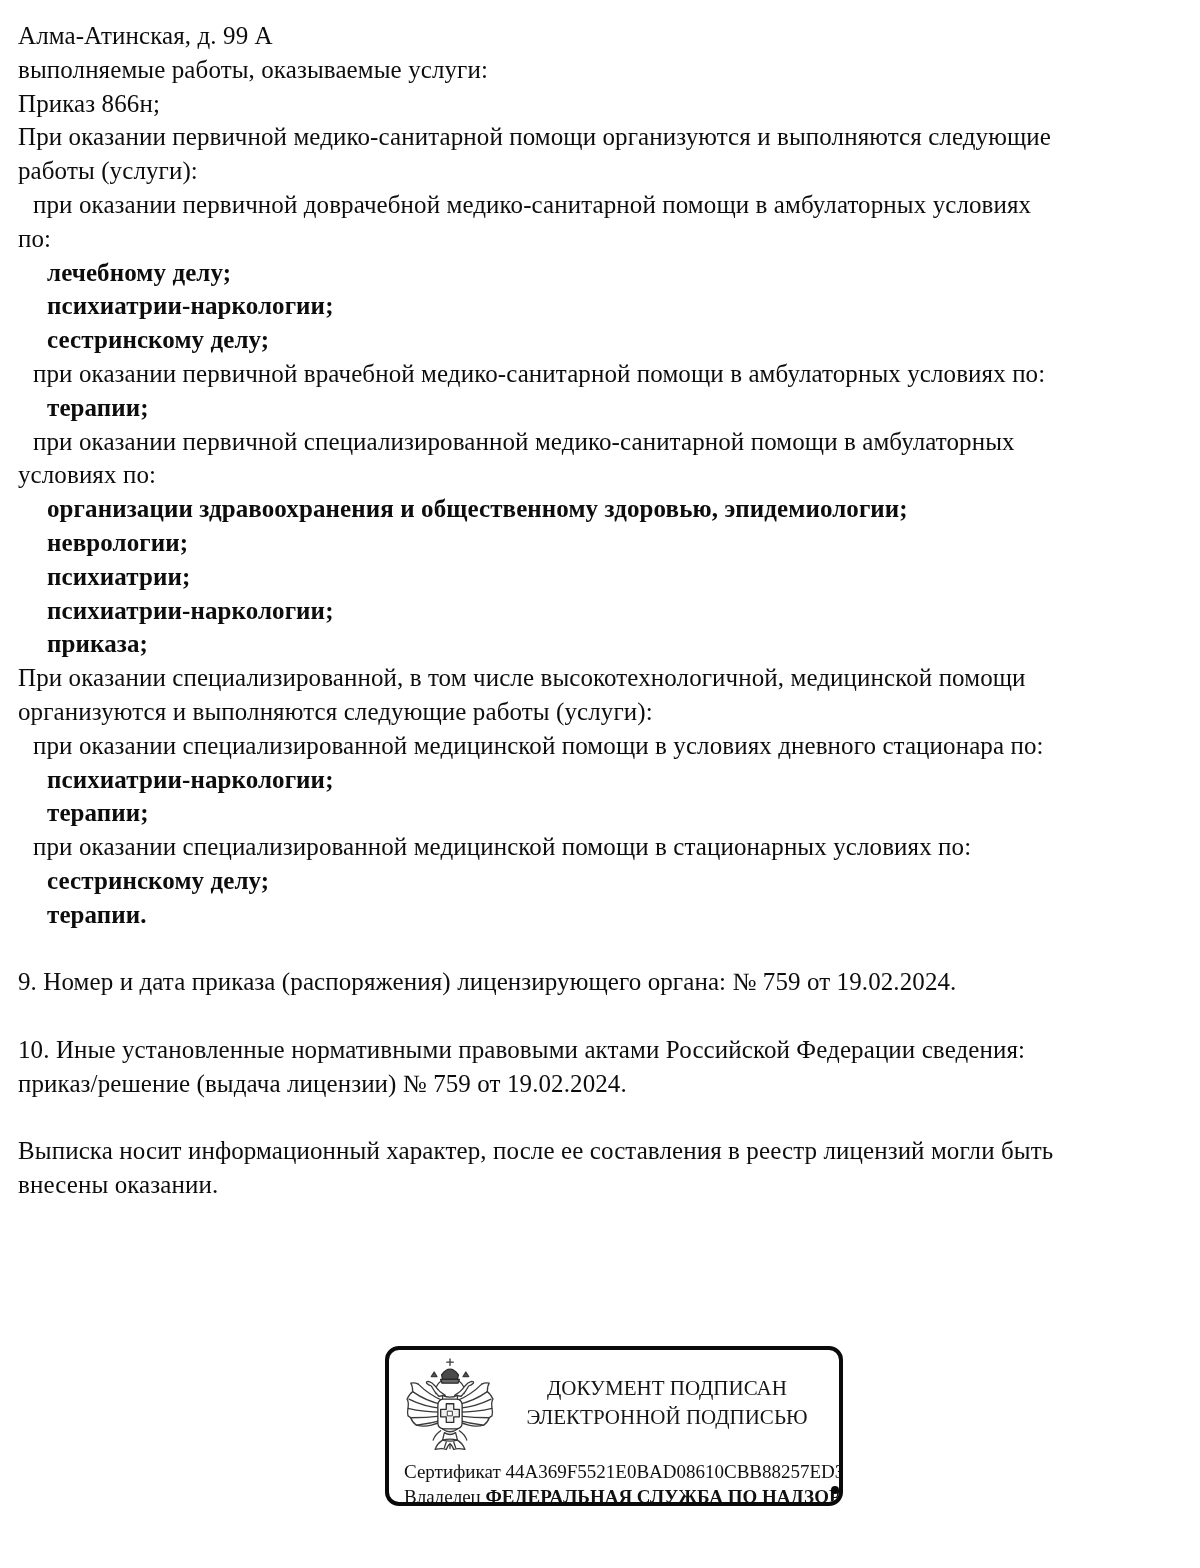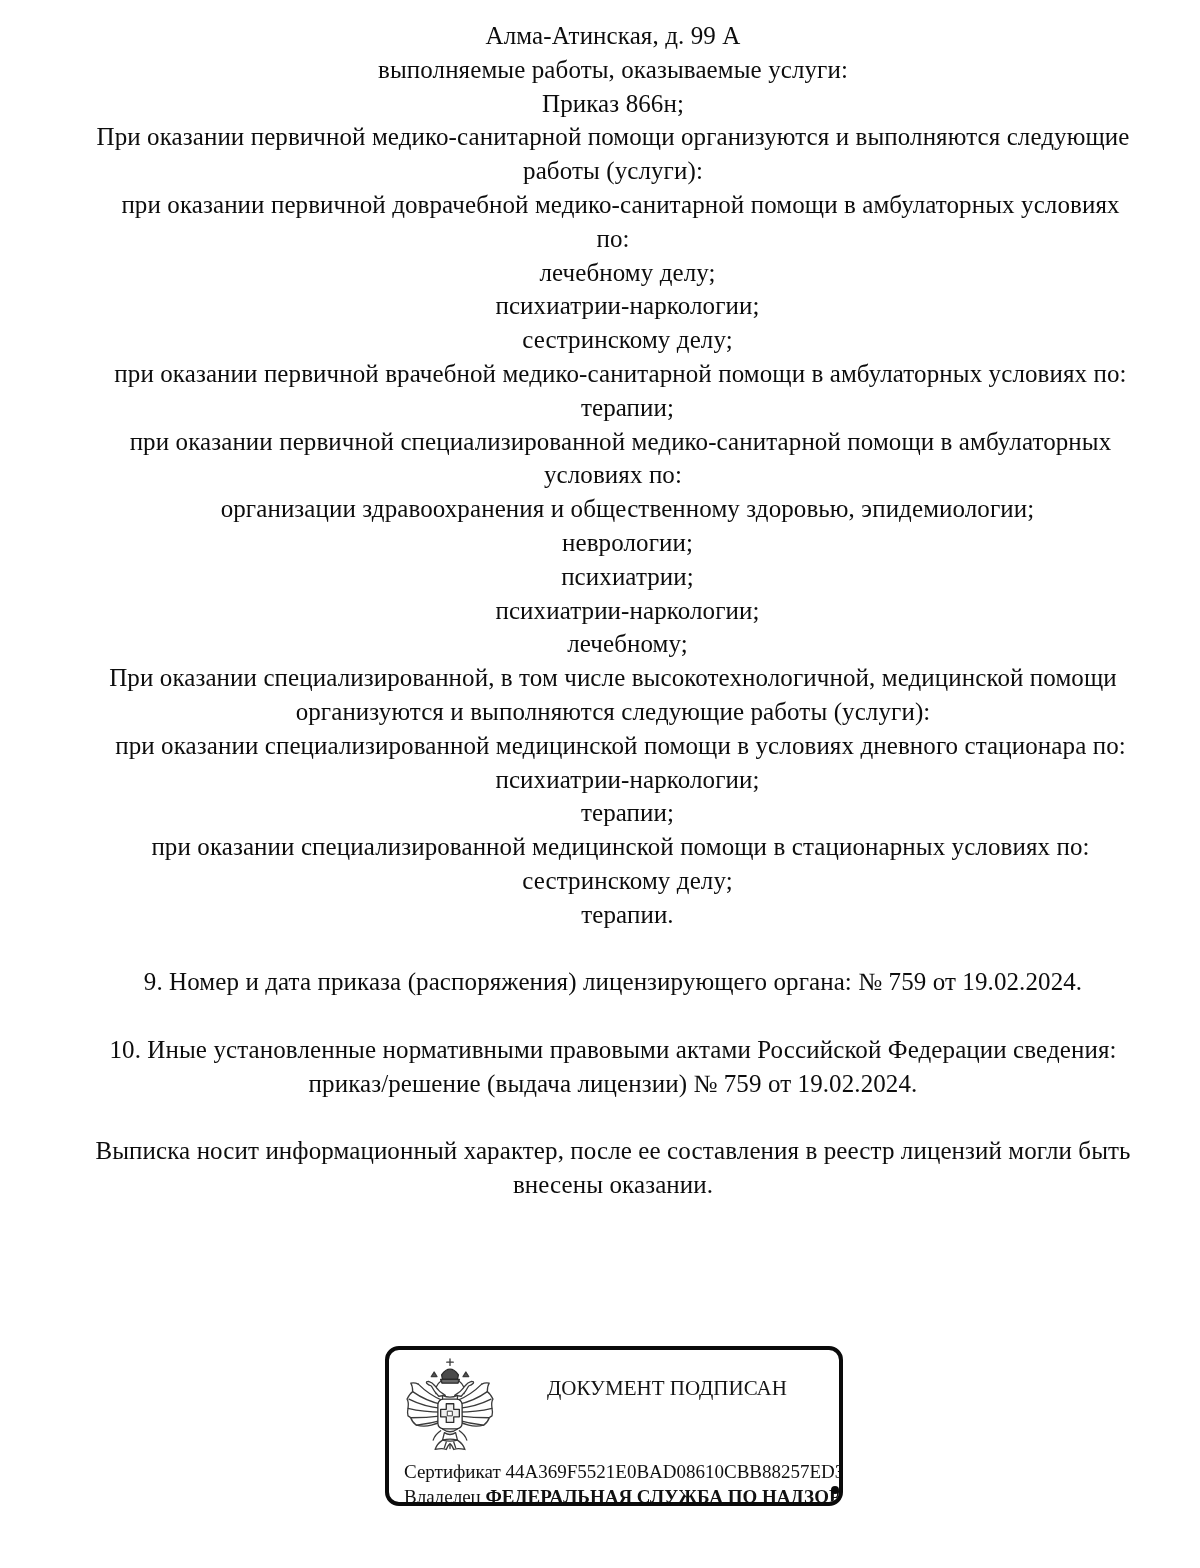--- a/index.html
+++ b/index.html
@@ -9,35 +9,34 @@
     height: 1568px;
     position: relative;
     overflow: hidden;
     font-family: "Liberation Serif", "DejaVu Serif", serif;
     color: #0d0d0d;
   }
 
   
   .doc {
     position: absolute;
-    left: 33px;
+    left: 18px;
     top: 19px;
     width: 1160px;
-    text-align: center;
   }
   .line {
     height: 33.8px;
     font-size: 25px;
     line-height: 33.8px;
     white-space: pre;
     letter-spacing: 0.1px;
   }
   .indent-0 { padding-left: 0; }
   .indent-1 { padding-left: 15px; font-family: Liberation Serif, serif; }
-  .indent-2 { padding-left: 29px; }
+  .indent-2 { padding-left: 29px; font-weight: bold; }
 
   
   .sig-box {
     position: absolute;
     left: 385px;
     top: 1346px;
     width: 458px;
     height: 160px;
     border: 4px solid #0a0a0a;
     border-radius: 14px;
@@ -97,21 +96,21 @@
     <div class="line indent-2">психиатрии-наркологии;</div>
     <div class="line indent-2">сестринскому делу;</div>
     <div class="line indent-1">при оказании первичной врачебной медико-санитарной помощи в амбулаторных условиях по:</div>
     <div class="line indent-2">терапии;</div>
     <div class="line indent-1">при оказании первичной специализированной медико-санитарной помощи в амбулаторных</div>
     <div class="line indent-0">условиях по:</div>
     <div class="line indent-2">организации здравоохранения и общественному здоровью, эпидемиологии;</div>
     <div class="line indent-2">неврологии;</div>
     <div class="line indent-2">психиатрии;</div>
     <div class="line indent-2">психиатрии-наркологии;</div>
-    <div class="line indent-2">лечебному;</div>
+    <div class="line indent-2">приказа;</div>
     <div class="line indent-0">При оказании специализированной, в том числе высокотехнологичной, медицинской помощи</div>
     <div class="line indent-0">организуются и выполняются следующие работы (услуги):</div>
     <div class="line indent-1">при оказании специализированной медицинской помощи в условиях дневного стационара по:</div>
     <div class="line indent-2">психиатрии-наркологии;</div>
     <div class="line indent-2">терапии;</div>
     <div class="line indent-1">при оказании специализированной медицинской помощи в стационарных условиях по:</div>
     <div class="line indent-2">сестринскому делу;</div>
     <div class="line indent-2">терапии.</div>
     <div class="line indent-0"></div>
     <div class="line indent-0">9. Номер и дата приказа (распоряжения) лицензирующего органа: № 759 от 19.02.2024.</div>
@@ -155,20 +154,21 @@
 
     <path d="M40 78 Q34 82 32 88 M60 78 Q66 82 68 88"></path>
 
     <path d="M44 80 Q50 84 56 80 L58 88 Q50 86 42 88 Z" fill="#fff"></path>
     <path d="M42 88 Q36 92 34 98 Q42 96 46 98 Q48 93 50 92 Q52 93 54 98 Q58 96 66 98 Q64 92 58 88 Q50 90 42 88 Z" fill="#fff"></path>
     <path d="M46 90 L44 96 M50 92 L50 97 M54 90 L56 96"></path>
   </svg>
 
   <div class="sig-title">
     <div>ДОКУМЕНТ ПОДПИСАН</div>
+    <div>ЭЛЕКТРОННОЙ ПОДПИСЬЮ</div>
   </div>
 
   <div class="sig-info">
     <div><span>Сертификат</span> <span>44A369F5521E0BAD08610CBB88257ED3</span></div>
     <div><span>Владелец</span> <span class="owner-value">ФЕДЕРАЛЬНАЯ СЛУЖБА ПО НАДЗОРУ В С</span></div>
     <div>Действителен с 07.12.2023 по 01.03.2025</div>
   </div>
 
   <div class="letter-dot"></div>
 </div>

